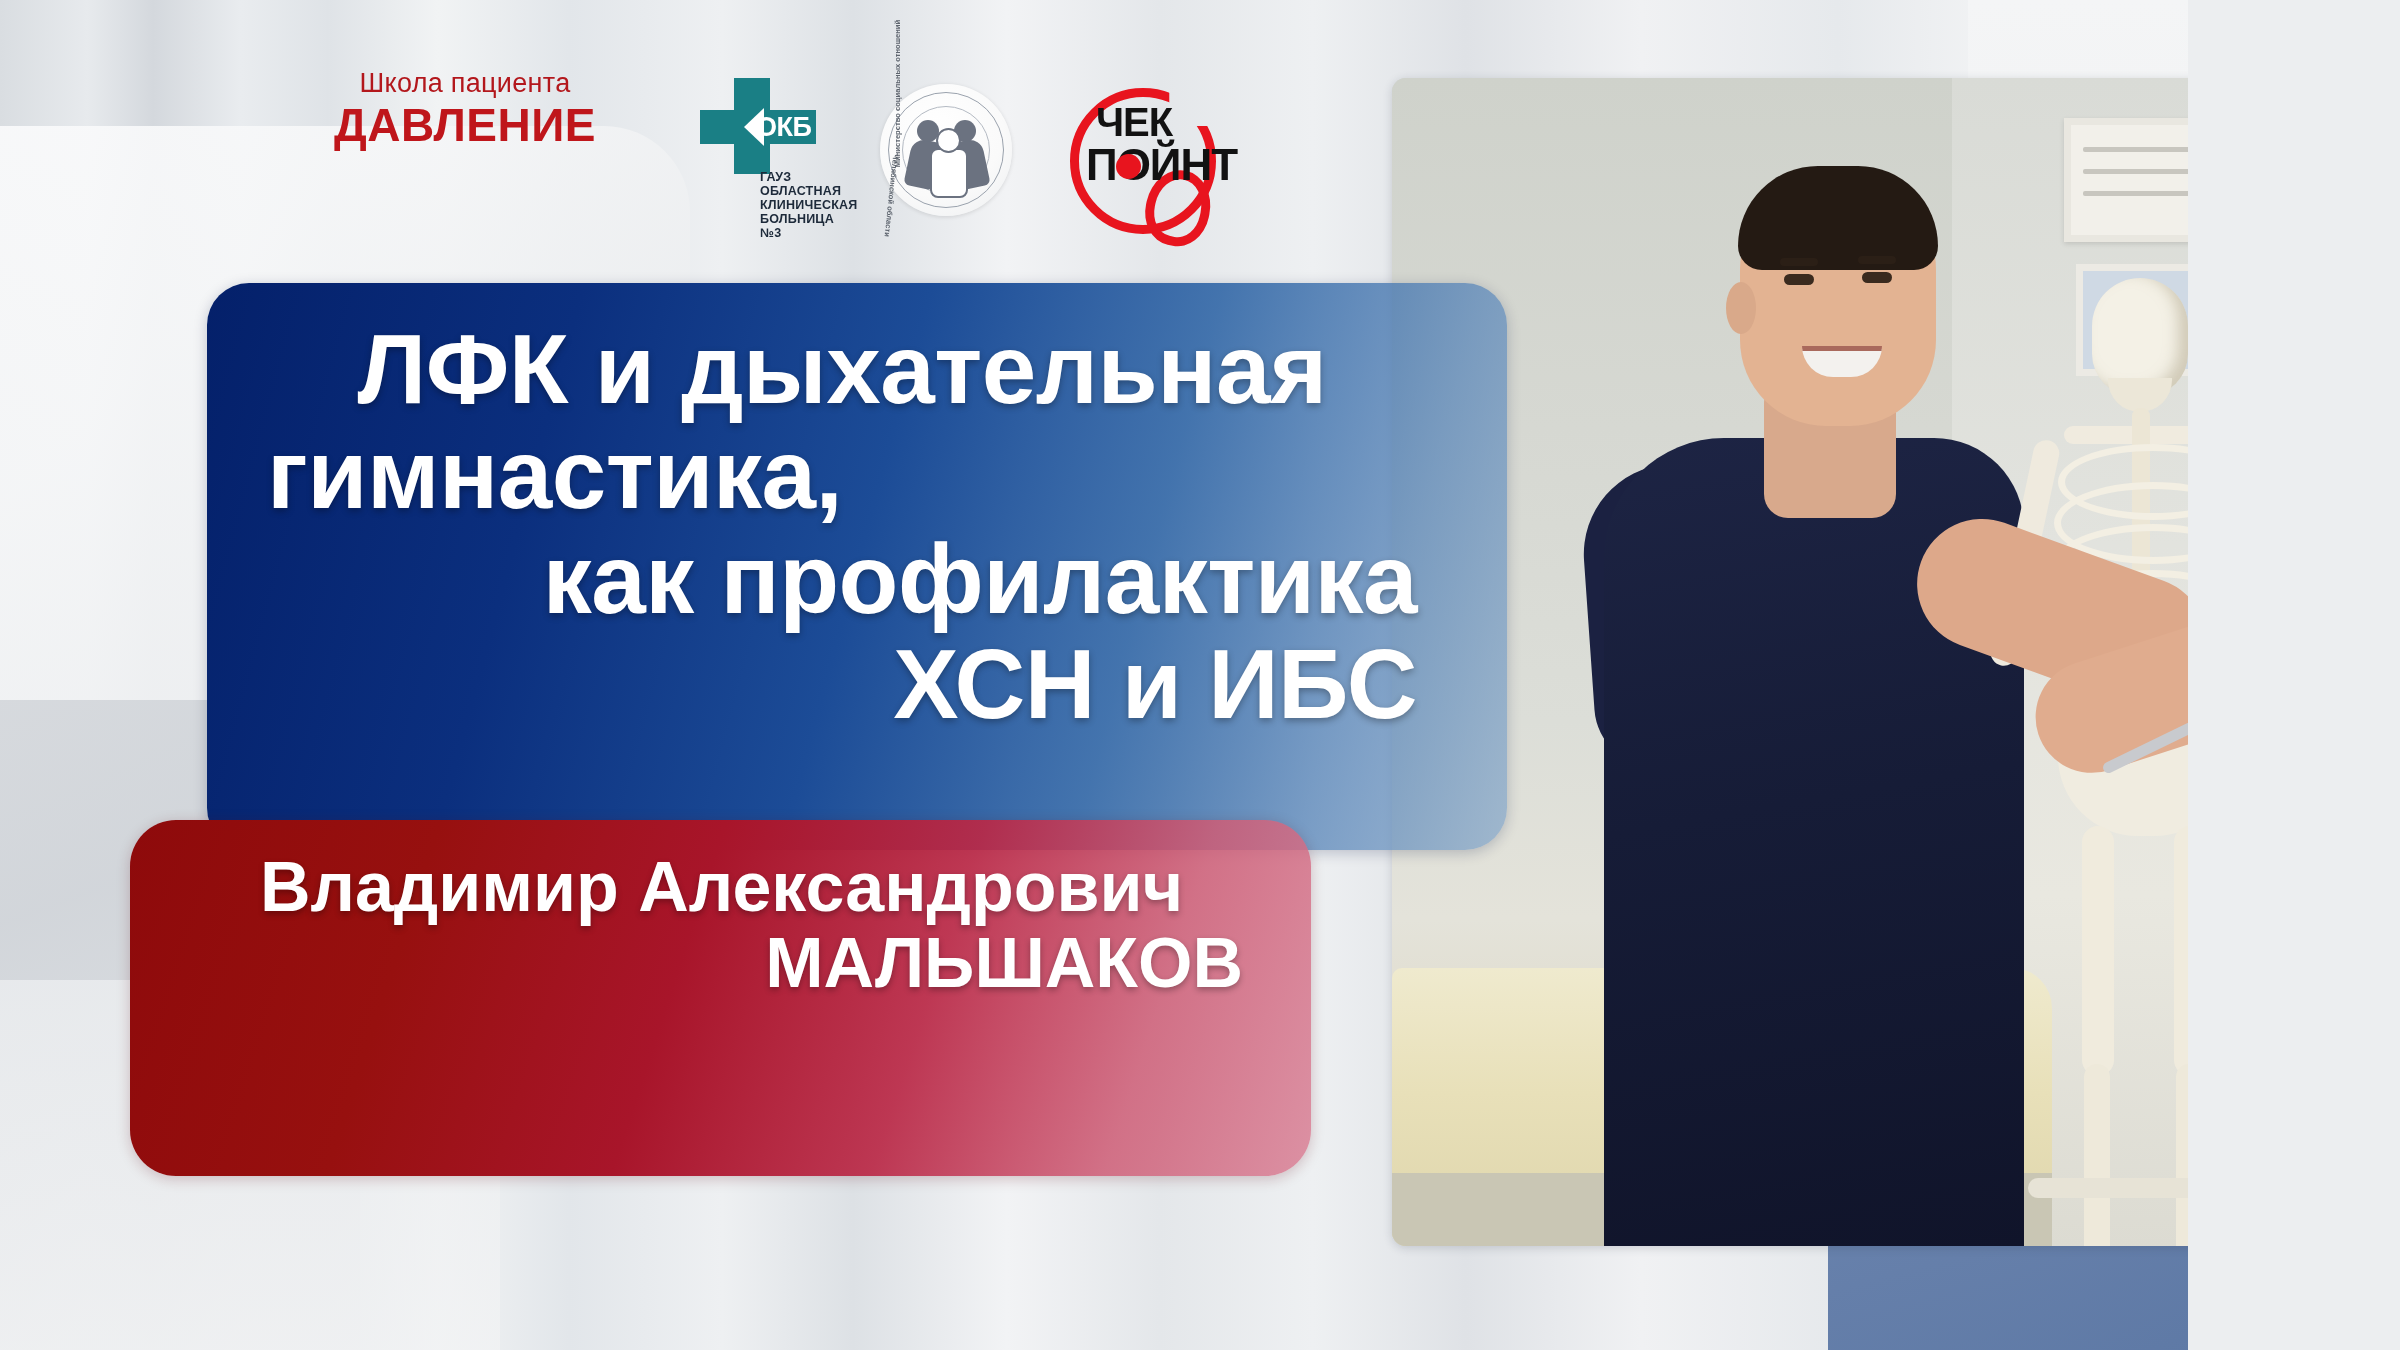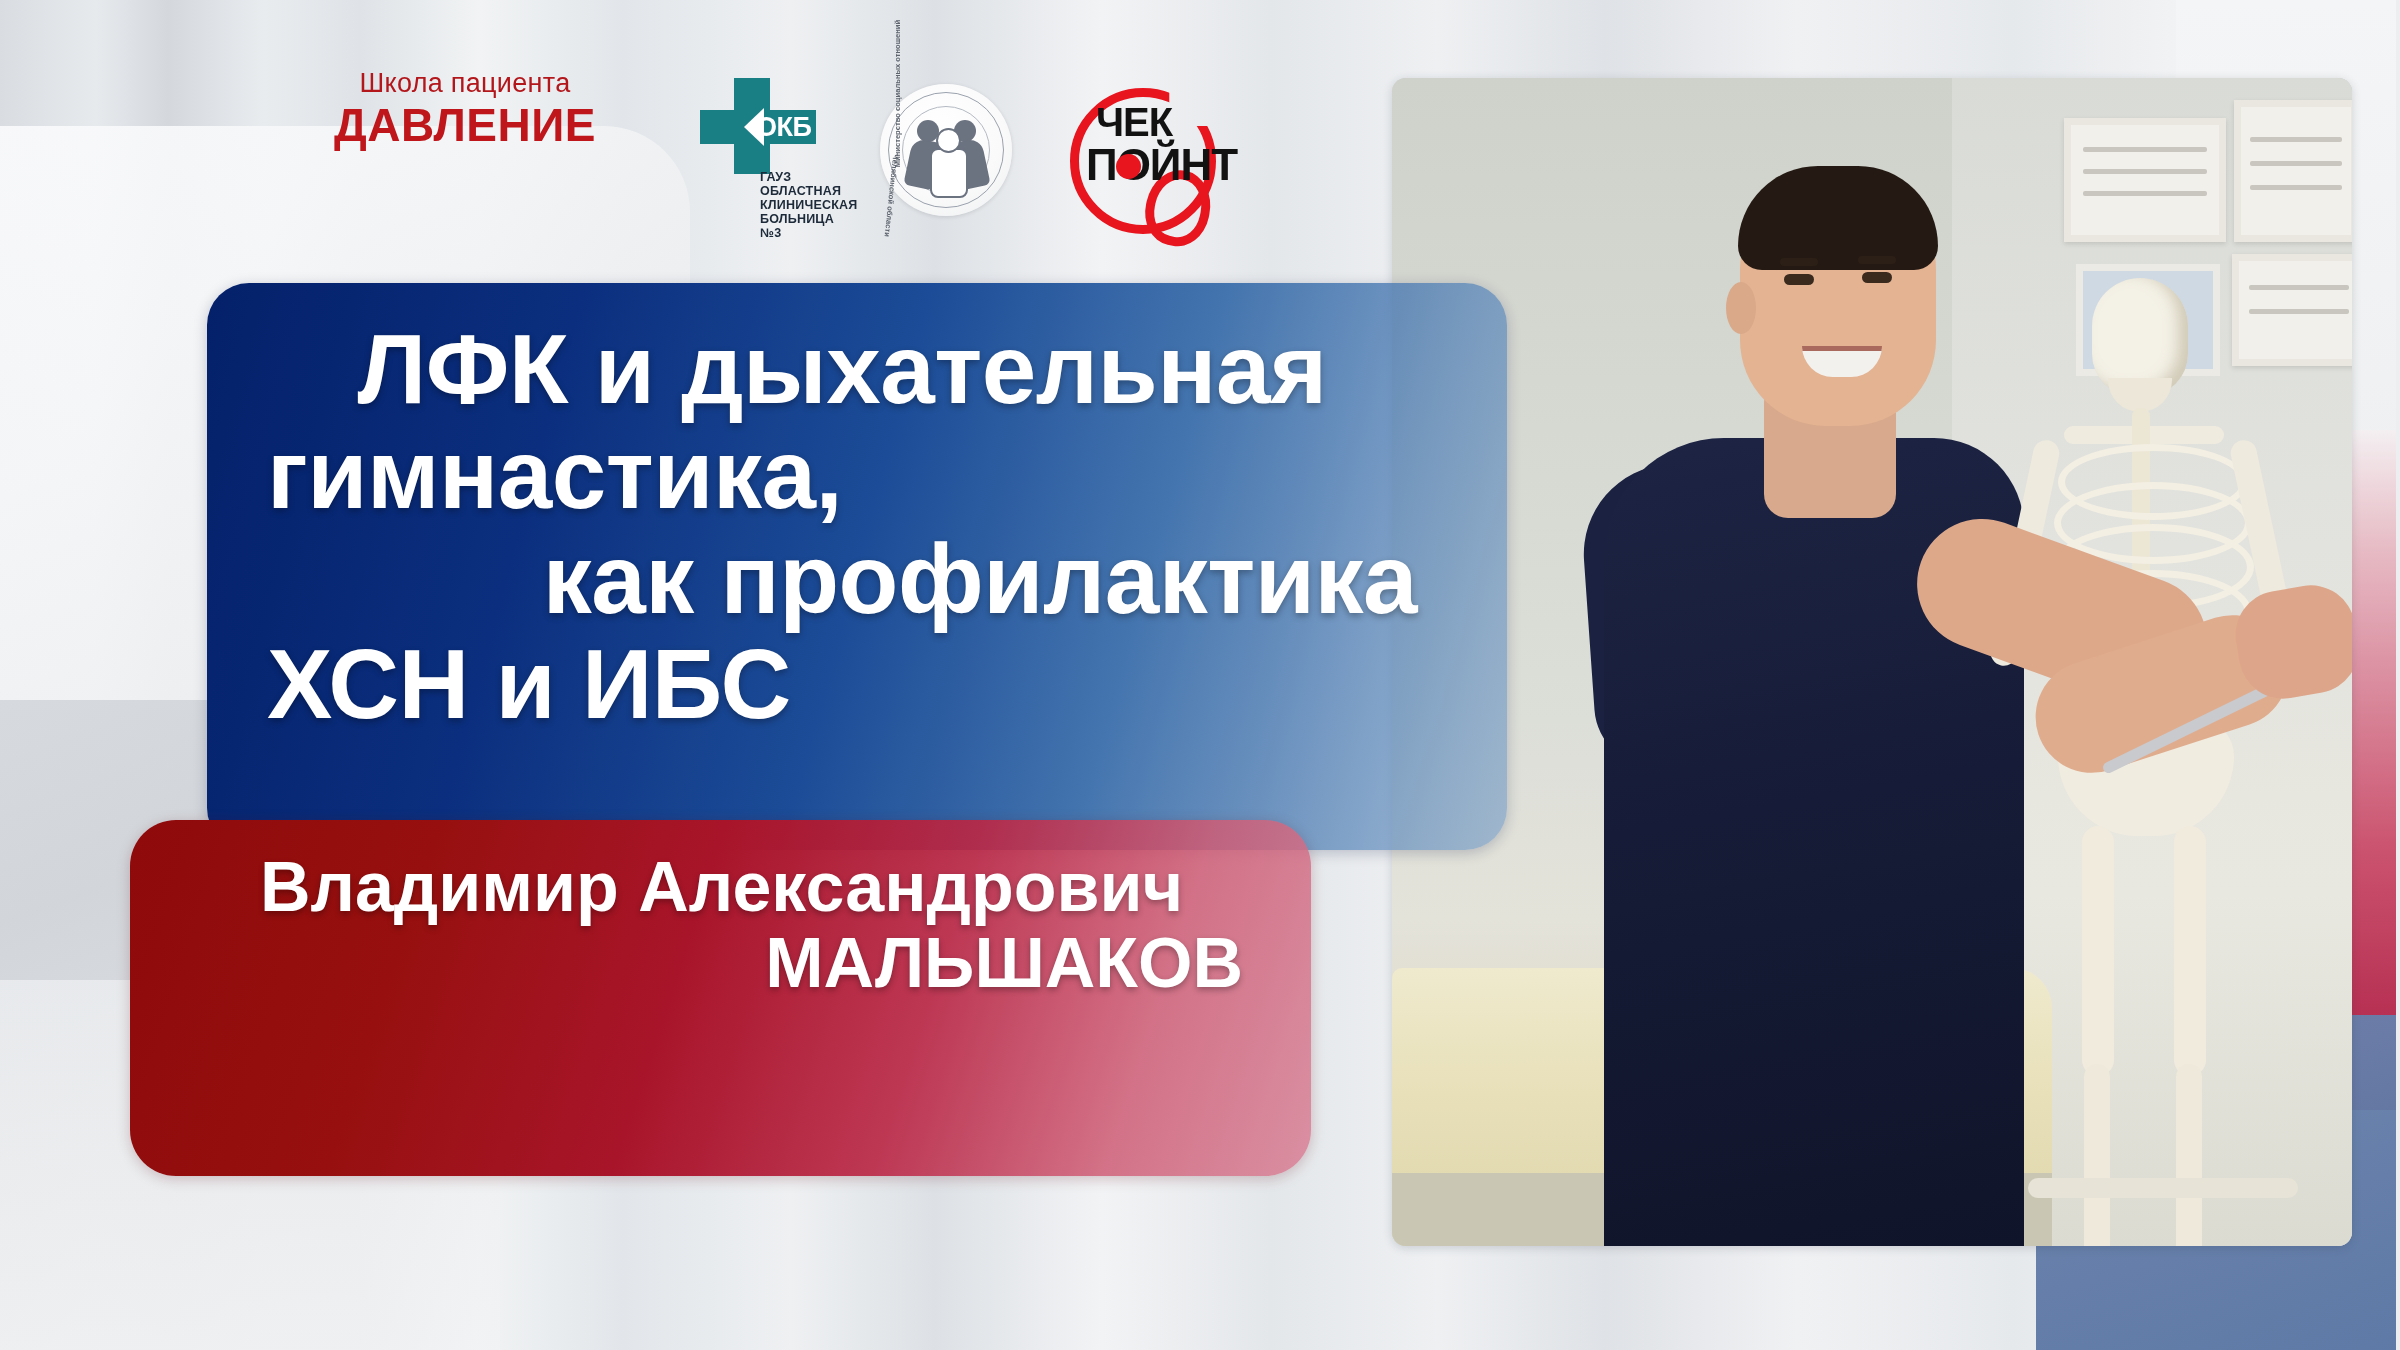--- a/index.html
+++ b/index.html
@@ -2,21 +2,21 @@
 <html><head>
 <meta charset="utf-8">
 <style>
   html,body{margin:0;padding:0;}
   body{
     width:2400px;height:1350px;overflow:hidden;
     font-family:"Liberation Sans", sans-serif;
     background:#eceef0;
   }
   #slide{
-    position:relative;width:2396px;height:1350px;overflow:hidden;
+    position:relative;width:2188px;height:1350px;overflow:hidden;
     background:
       linear-gradient(90deg,
         #d9dde1 0%, #e7eaed 4%, #d4d8dd 7%, #e9ecef 11%,
         #dfe3e7 15%, #f1f3f4 20%, #e2e6ea 26%, #eef0f2 33%,
         #dde1e5 39%, #f2f3f5 46%, #e4e7ea 53%, #eef0f2 60%,
         #dfe2e6 67%, #f0f1f3 75%, #e6e9ec 84%, #f3f4f5 92%, #eceef0 100%);
   }
 
   
   .deco{position:absolute;pointer-events:none;}
@@ -135,21 +135,21 @@
     color:#ffffff;
     font-weight:bold;
     font-size:98px;
     line-height:1.07;
     letter-spacing:-.5px;
     text-shadow:0 3px 7px rgba(0,0,0,.30);
   }
   #titletext .l1{display:block;text-align:center;}
   #titletext .l2{display:block;text-align:left;}
   #titletext .l3{display:block;text-align:right;}
-  #titletext .l4{display:block;text-align:left;}
+  #titletext .l4{display:block;text-align:right;}
 
   
   #speakercard{
     position:absolute;left:130px;top:820px;width:1181px;height:356px;
     border-radius:46px;
     background:linear-gradient(108deg,
         #8e0a0b 0%, #97100f 24%, #a8152a 46%,
         rgba(186,40,70,.92) 66%, rgba(206,93,118,.86) 84%, rgba(216,124,146,.82) 100%);
     box-shadow:0 3px 14px rgba(90,10,20,.22);
   }

